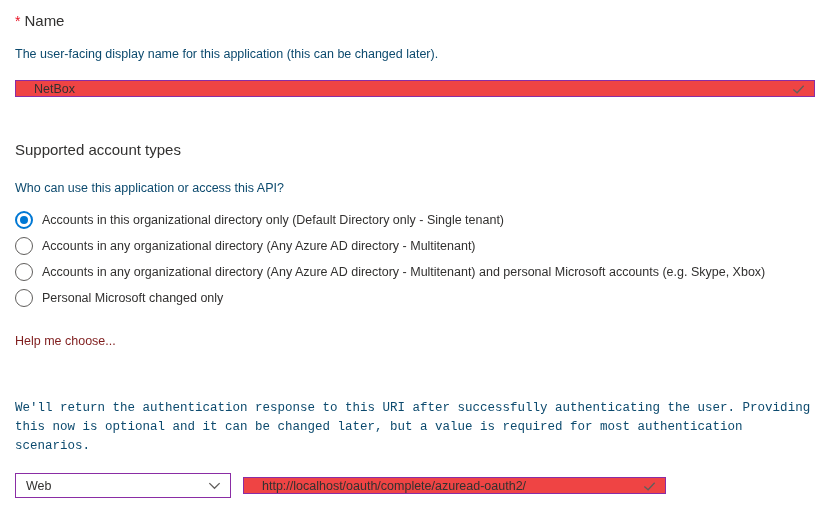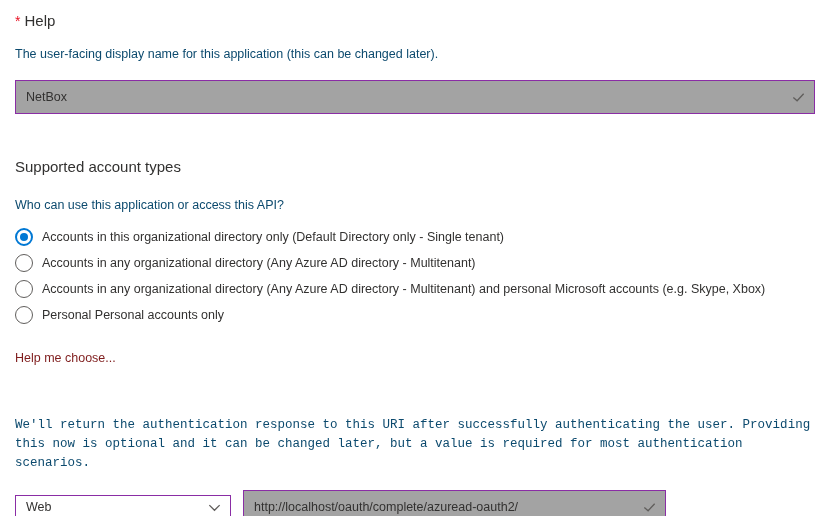--- a/index.html
+++ b/index.html
@@ -25,27 +25,28 @@
     font-size: 12.5px;
     line-height: 19px;
     color: #0c4a6e;
     max-width: 800px;
   }
 
   
   .name-desc { margin-top: 15px; }
   .textbox {
     margin-top: 16px;
-    height: 34px;
+    height: 17px;
     width: 800px;
     border: 1.5px solid #8a2da5;
-    background: #a3a3a3;
+    background: #ef4444;
     display: flex;
     align-items: center;
     position: relative;
+    padding-left: 8px;
   }
   .textbox input {
     flex: 1;
     border: none;
     outline: none;
     height: 100%;
     padding: 0 10px;
     font-size: 12.5px;
     font-family: inherit;
     color: #323130;
@@ -128,21 +129,21 @@
     margin-top: 0;
   }
 </style>
 </head>
 <body>
 
 <div class="page">
 
   <div>
     <div class="section-title">
-      <span class="required-marker">*</span><span>Help</span>
+      <span class="required-marker">*</span><span>Name</span>
     </div>
     <div class="desc name-desc">The user-facing display name for this application (this can be changed later).</div>
     <div class="textbox">
       <input type="text" value="NetBox" style="">
       <span class="validation-icon">
         <svg width="15" height="15" viewBox="0 0 16 16">
             <path d="M2.5 8.5 L6.5 12 L13.5 4.5" fill="none" stroke="#605e5c" stroke-width="1.4"></path>
           </svg>
       </span>
     </div>
@@ -162,21 +163,21 @@
       <div class="radio-row">
         <span class="radio"></span>
         <span class="radio-label">Accounts in any organizational directory (Any Azure AD directory - Multitenant)</span>
       </div>
       <div class="radio-row">
         <span class="radio"></span>
         <span class="radio-label">Accounts in any organizational directory (Any Azure AD directory - Multitenant) and personal Microsoft accounts (e.g. Skype, Xbox)</span>
       </div>
       <div class="radio-row">
         <span class="radio"></span>
-        <span class="radio-label">Personal Personal accounts only</span>
+        <span class="radio-label">Personal Microsoft changed only</span>
       </div>
     </div>
 
     <a class="help-link">Help me choose...</a>
   </div>
 
   <div class="redirect-section">
     <div class="desc redirect-desc">We'll return the authentication response to this URI after successfully authenticating the user. Providing this now is optional and it can be changed later, but a value is required for most authentication scenarios.</div>
 
     <div class="uri-row">

